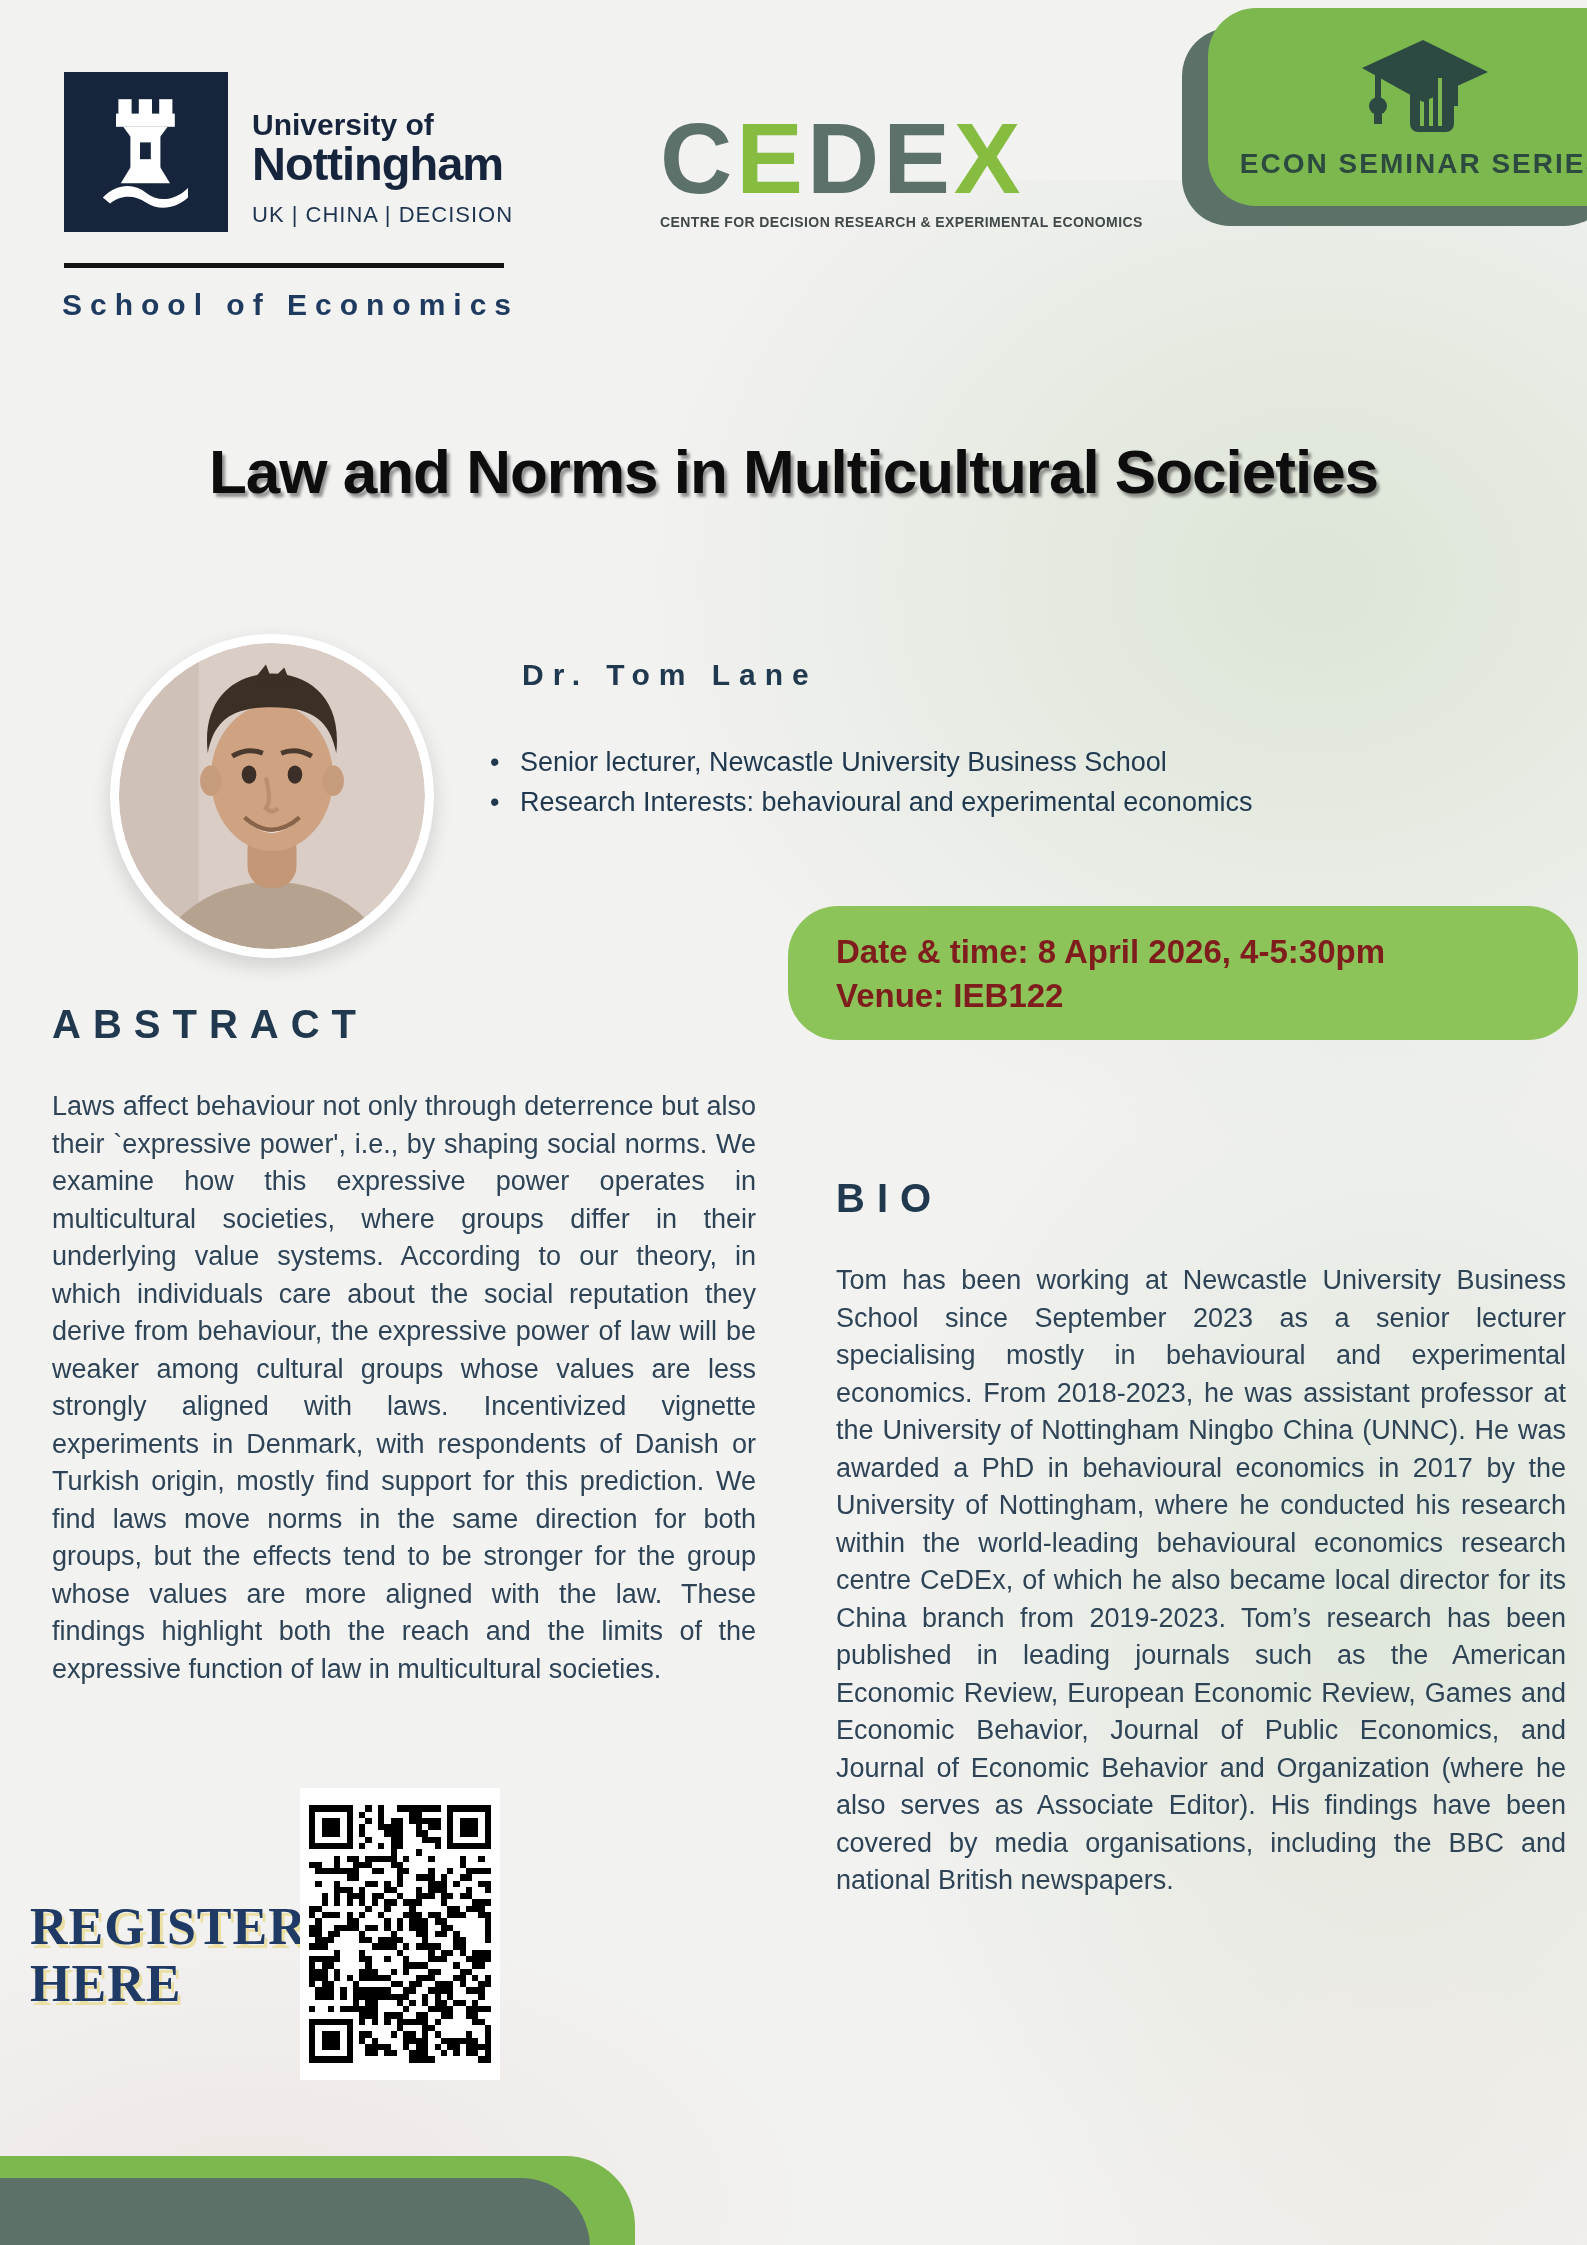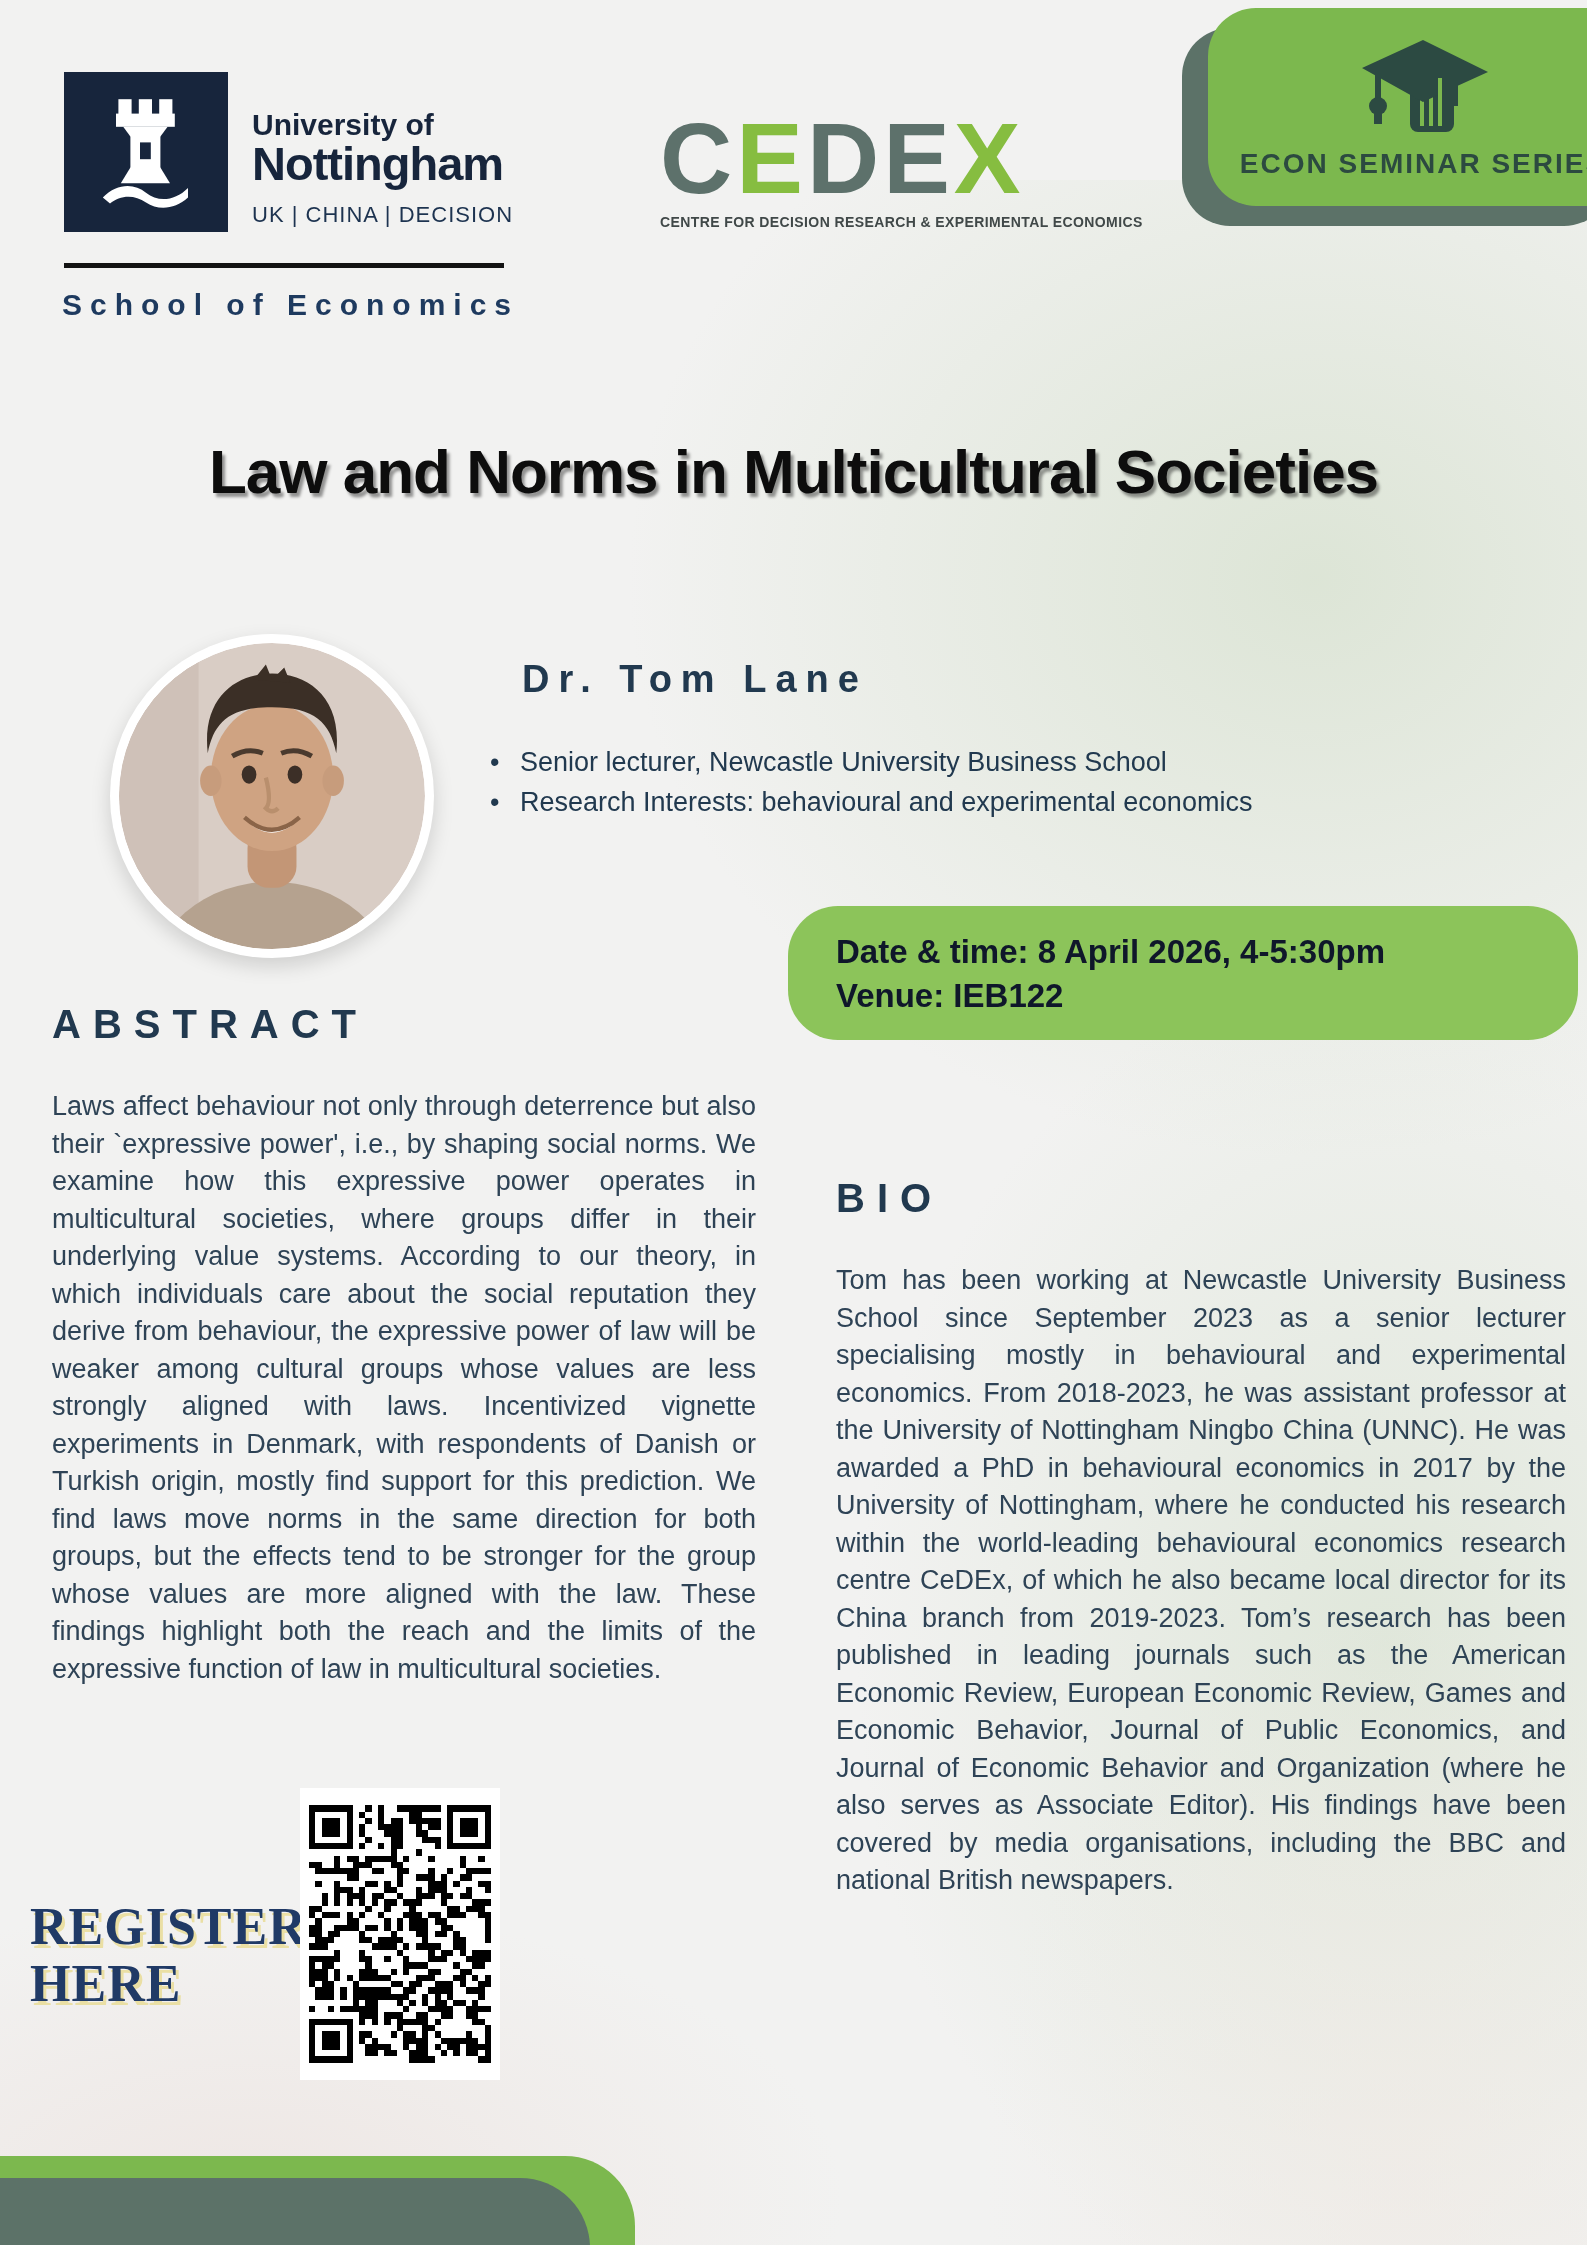--- a/index.html
+++ b/index.html
@@ -42,30 +42,30 @@
   
   .title{position:absolute;left:0;right:0;top:436px;text-align:center;
          font-size:62px;font-weight:800;color:#0d0d0d;letter-spacing:-1px;
          text-shadow:3px 4px 3px rgba(0,0,0,.4);}
 
   
   .photo{position:absolute;left:110px;top:634px;width:324px;height:324px;border-radius:50%;
          background:#ffffff;box-shadow:0 8px 20px rgba(0,0,0,.15);
          display:flex;align-items:center;justify-content:center;}
   .photo svg{width:306px;height:306px;border-radius:50%;}
-  .speaker-name{position:absolute;left:522px;top:658px;font-size:38px;font-weight:bold;
+  .speaker-name{position:absolute;left:522px;top:658px;font-size:30px;font-weight:bold;
                 color:#21394f;letter-spacing:9px;}
   .speaker-bullets{position:absolute;left:490px;top:742px;width:840px;}
   .speaker-bullets .bullet{display:flex;font-size:27px;color:#21394f;line-height:40px;}
   .speaker-bullets .dot{width:30px;flex:0 0 30px;}
 
   
   .event-box{position:absolute;left:788px;top:906px;width:790px;height:134px;background:#8cc45a;
              border-radius:50px;padding:24px 0 0 48px;box-sizing:border-box;}
-  .event-line{font-size:33px;font-weight:800;color:#0f172a;line-height:44px;}
+  .event-line{font-size:33px;font-weight:800;color:#7f1d1d;line-height:44px;}
 
   
   .sec-heading{position:absolute;font-size:40px;font-weight:800;color:#21394f;letter-spacing:12px;}
   .abstract-heading{left:52px;top:1002px;}
   .bio-heading{left:836px;top:1176px;}
   .body-copy{position:absolute;font-size:27px;line-height:37.5px;color:#2e4356;
              text-align:justify;}
   .abstract-body{left:52px;top:1088px;width:704px;}
   .bio-body{left:836px;top:1262px;width:730px;}
 

